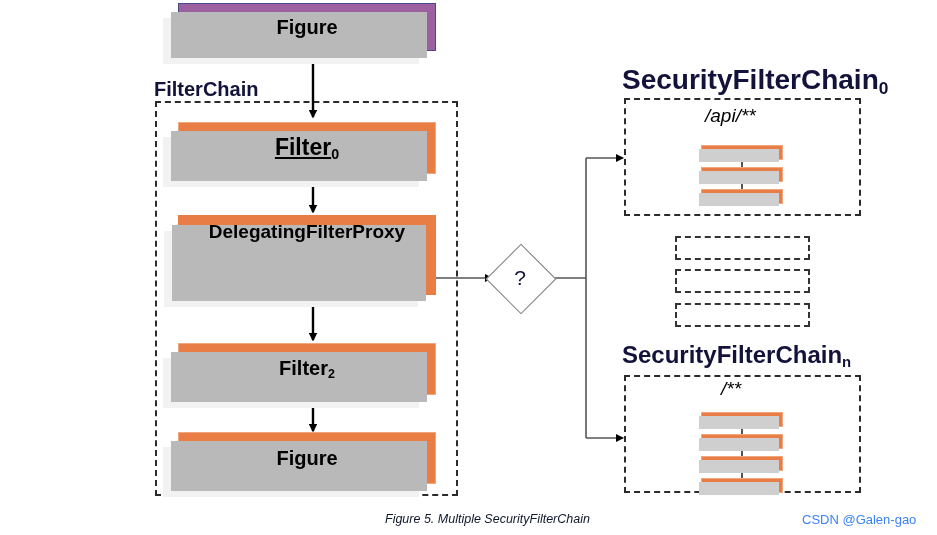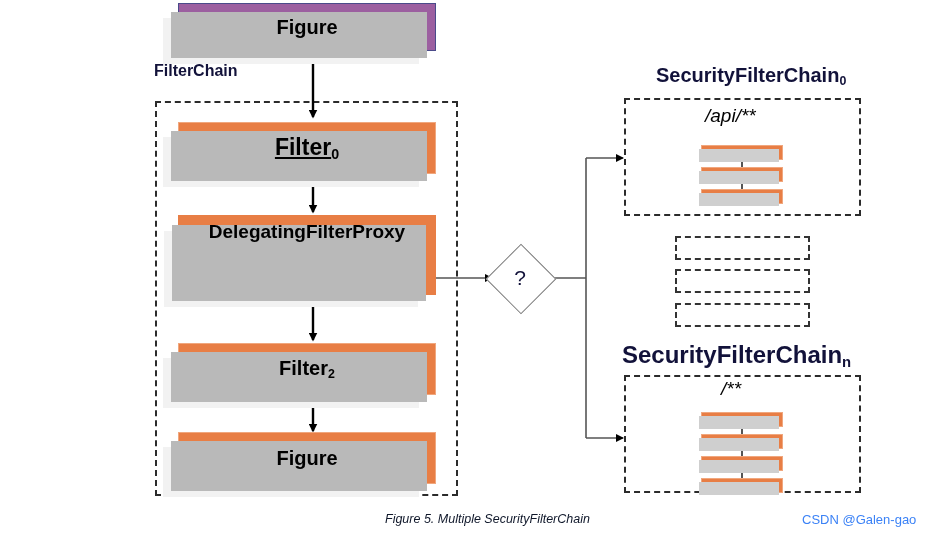--- a/index.html
+++ b/index.html
@@ -133,21 +133,21 @@
 
   <line x1="586" y1="438" x2="623" y2="438" stroke="#555" stroke-width="1.6" marker-end="url(#ahs)"></line>
 </svg>
 
 <div class="node purple" style="left:178px;top:3px;width:258px;height:48px;font-size:20px;">
   <div class="shadow"></div>
   <div class="shadow2"></div>
   <span>Figure</span>
 </div>
 
-<div class="box-label" style="left:154px;top:62px;font-size:16px;">
+<div class="box-label" style="left:154px;top:78px;font-size:20px;">
   <span>FilterChain</span>
 </div>
 <div class="dashed-box" style="left:155px;top:101px;width:303px;height:395px;"></div>
 
 <div class="node orange" style="left:178px;top:122px;width:258px;height:52px;font-size:23px;text-decoration:underline;">
   <div class="shadow"></div>
   <div class="shadow2"></div>
   <span><span>Filter</span><sub>0</sub></span>
 </div>
 
@@ -167,21 +167,21 @@
   <div class="shadow"></div>
   <div class="shadow2"></div>
   <span>Figure</span>
 </div>
 
 <div class="diamond" style="left:496px;top:254px;"></div>
 <div class="diamond-q" style="left:496px;top:254px;width:48px;height:48px;">
   <span>?</span>
 </div>
 
-<div class="box-label" style="left:656px;top:64px;font-size:20px;">
+<div class="box-label" style="left:622px;top:64px;font-size:28px;">
   <span>SecurityFilterChain</span><sub>0</sub>
 </div>
 <div class="dashed-box" style="left:624px;top:98px;width:237px;height:118px;"></div>
 <div class="pathlabel" style="left:705px;top:105px;">/api/**</div>
 
 <div class="minilink" style="left:741px;top:148px;height:58px;"></div>
 <div class="minibar" style="left:701px;top:145px;width:82px;height:15px;">
   <div class="mshadow"></div>
 </div>
 <div class="minibar" style="left:701px;top:167px;width:82px;height:15px;">

